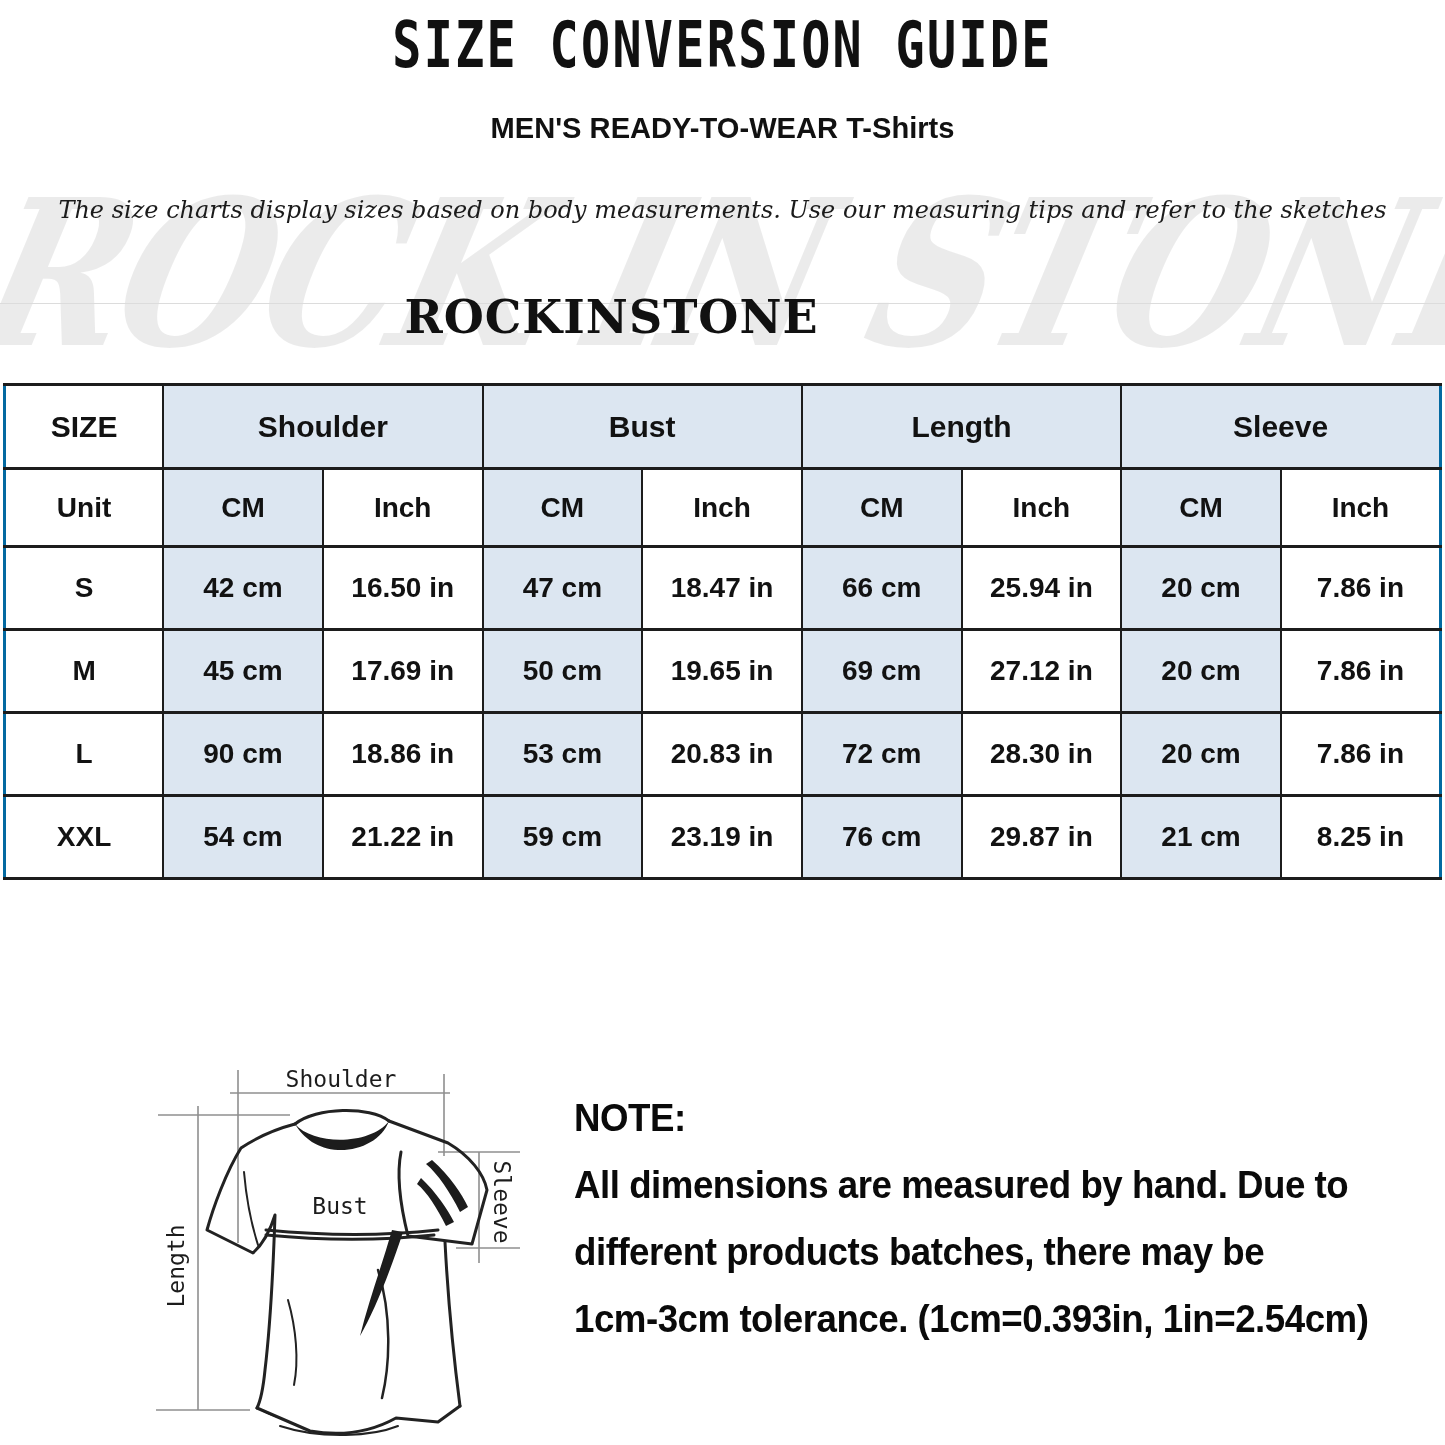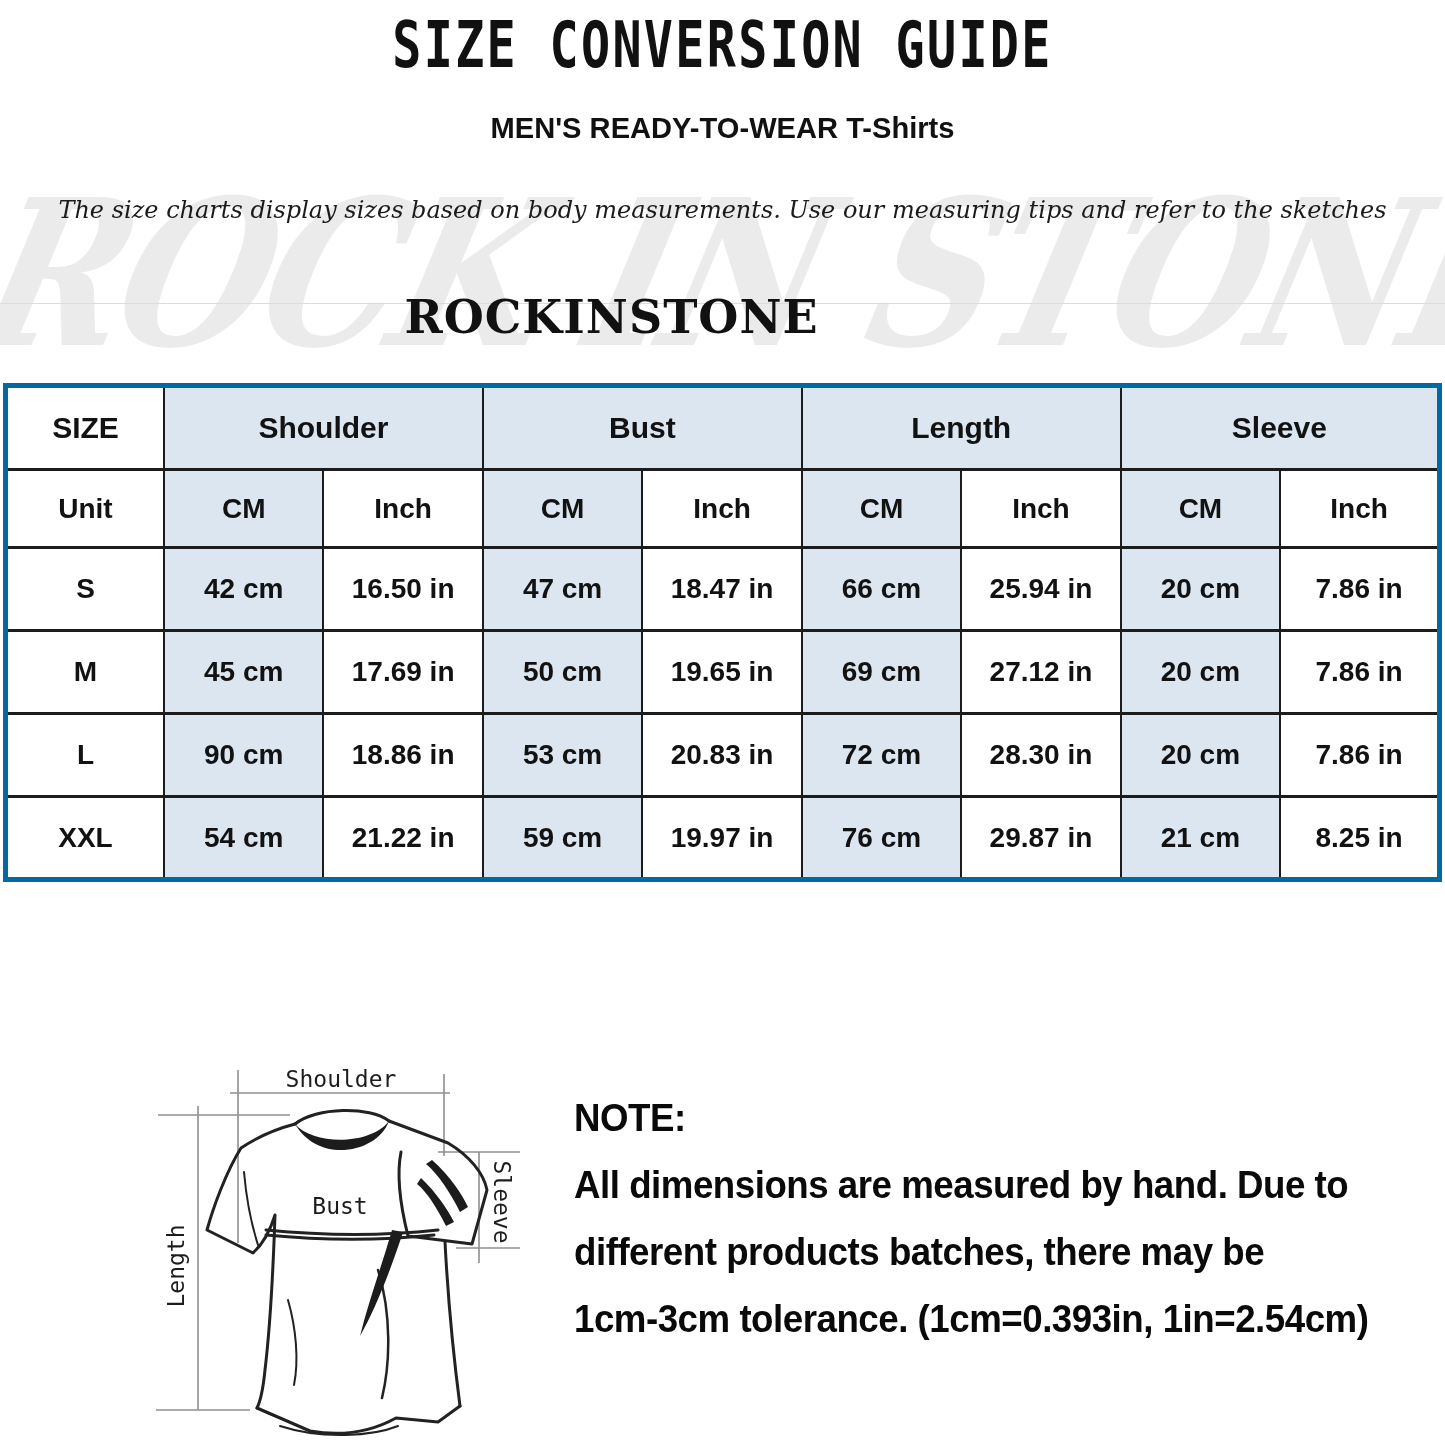--- a/index.html
+++ b/index.html
@@ -46,21 +46,21 @@
   
   table.size-table {
     position:absolute; top:383px; left:3px; width:1439px; z-index:2;
     border-collapse:collapse; table-layout:fixed; background:#fff;
   }
   table.size-table td {
     border:2px solid #1c1c1c; border-top-width:3px; border-bottom-width:3px;
     text-align:center; vertical-align:middle;
     font-weight:700; font-size:28px; color:#121212; letter-spacing:0;
   }
-  table.size-table { border:5px solid #0369a1; }
+  table.size-table { border:3px solid #0369a1; }
   tr.group-row td { height:84px; font-size:30px; }
   tr.unit-row  td { height:78px; }
   tr.data-row  td { height:83px; }
   td.blue { background:#dce6f1; }
   
   .sketch {
     position:absolute; top:1060px; left:138px; width:448px; height:382px; z-index:1;
   }
   .note {
     position:absolute; top:1084px; left:574px; width:850px; z-index:1;
@@ -152,21 +152,21 @@
           <td class="blue">72 cm</td>
           <td>28.30 in</td>
           <td class="blue">20 cm</td>
           <td>7.86 in</td>
         </tr>
         <tr class="data-row">
           <td>XXL</td>
           <td class="blue">54 cm</td>
           <td>21.22 in</td>
           <td class="blue">59 cm</td>
-          <td>19.97 in</td>
+          <td>23.19 in</td>
           <td class="blue">76 cm</td>
           <td>29.87 in</td>
           <td class="blue">21 cm</td>
           <td>8.25 in</td>
         </tr>
       </tbody>
   </table>
 
   <svg class="sketch" viewBox="0 0 448 382">
 

